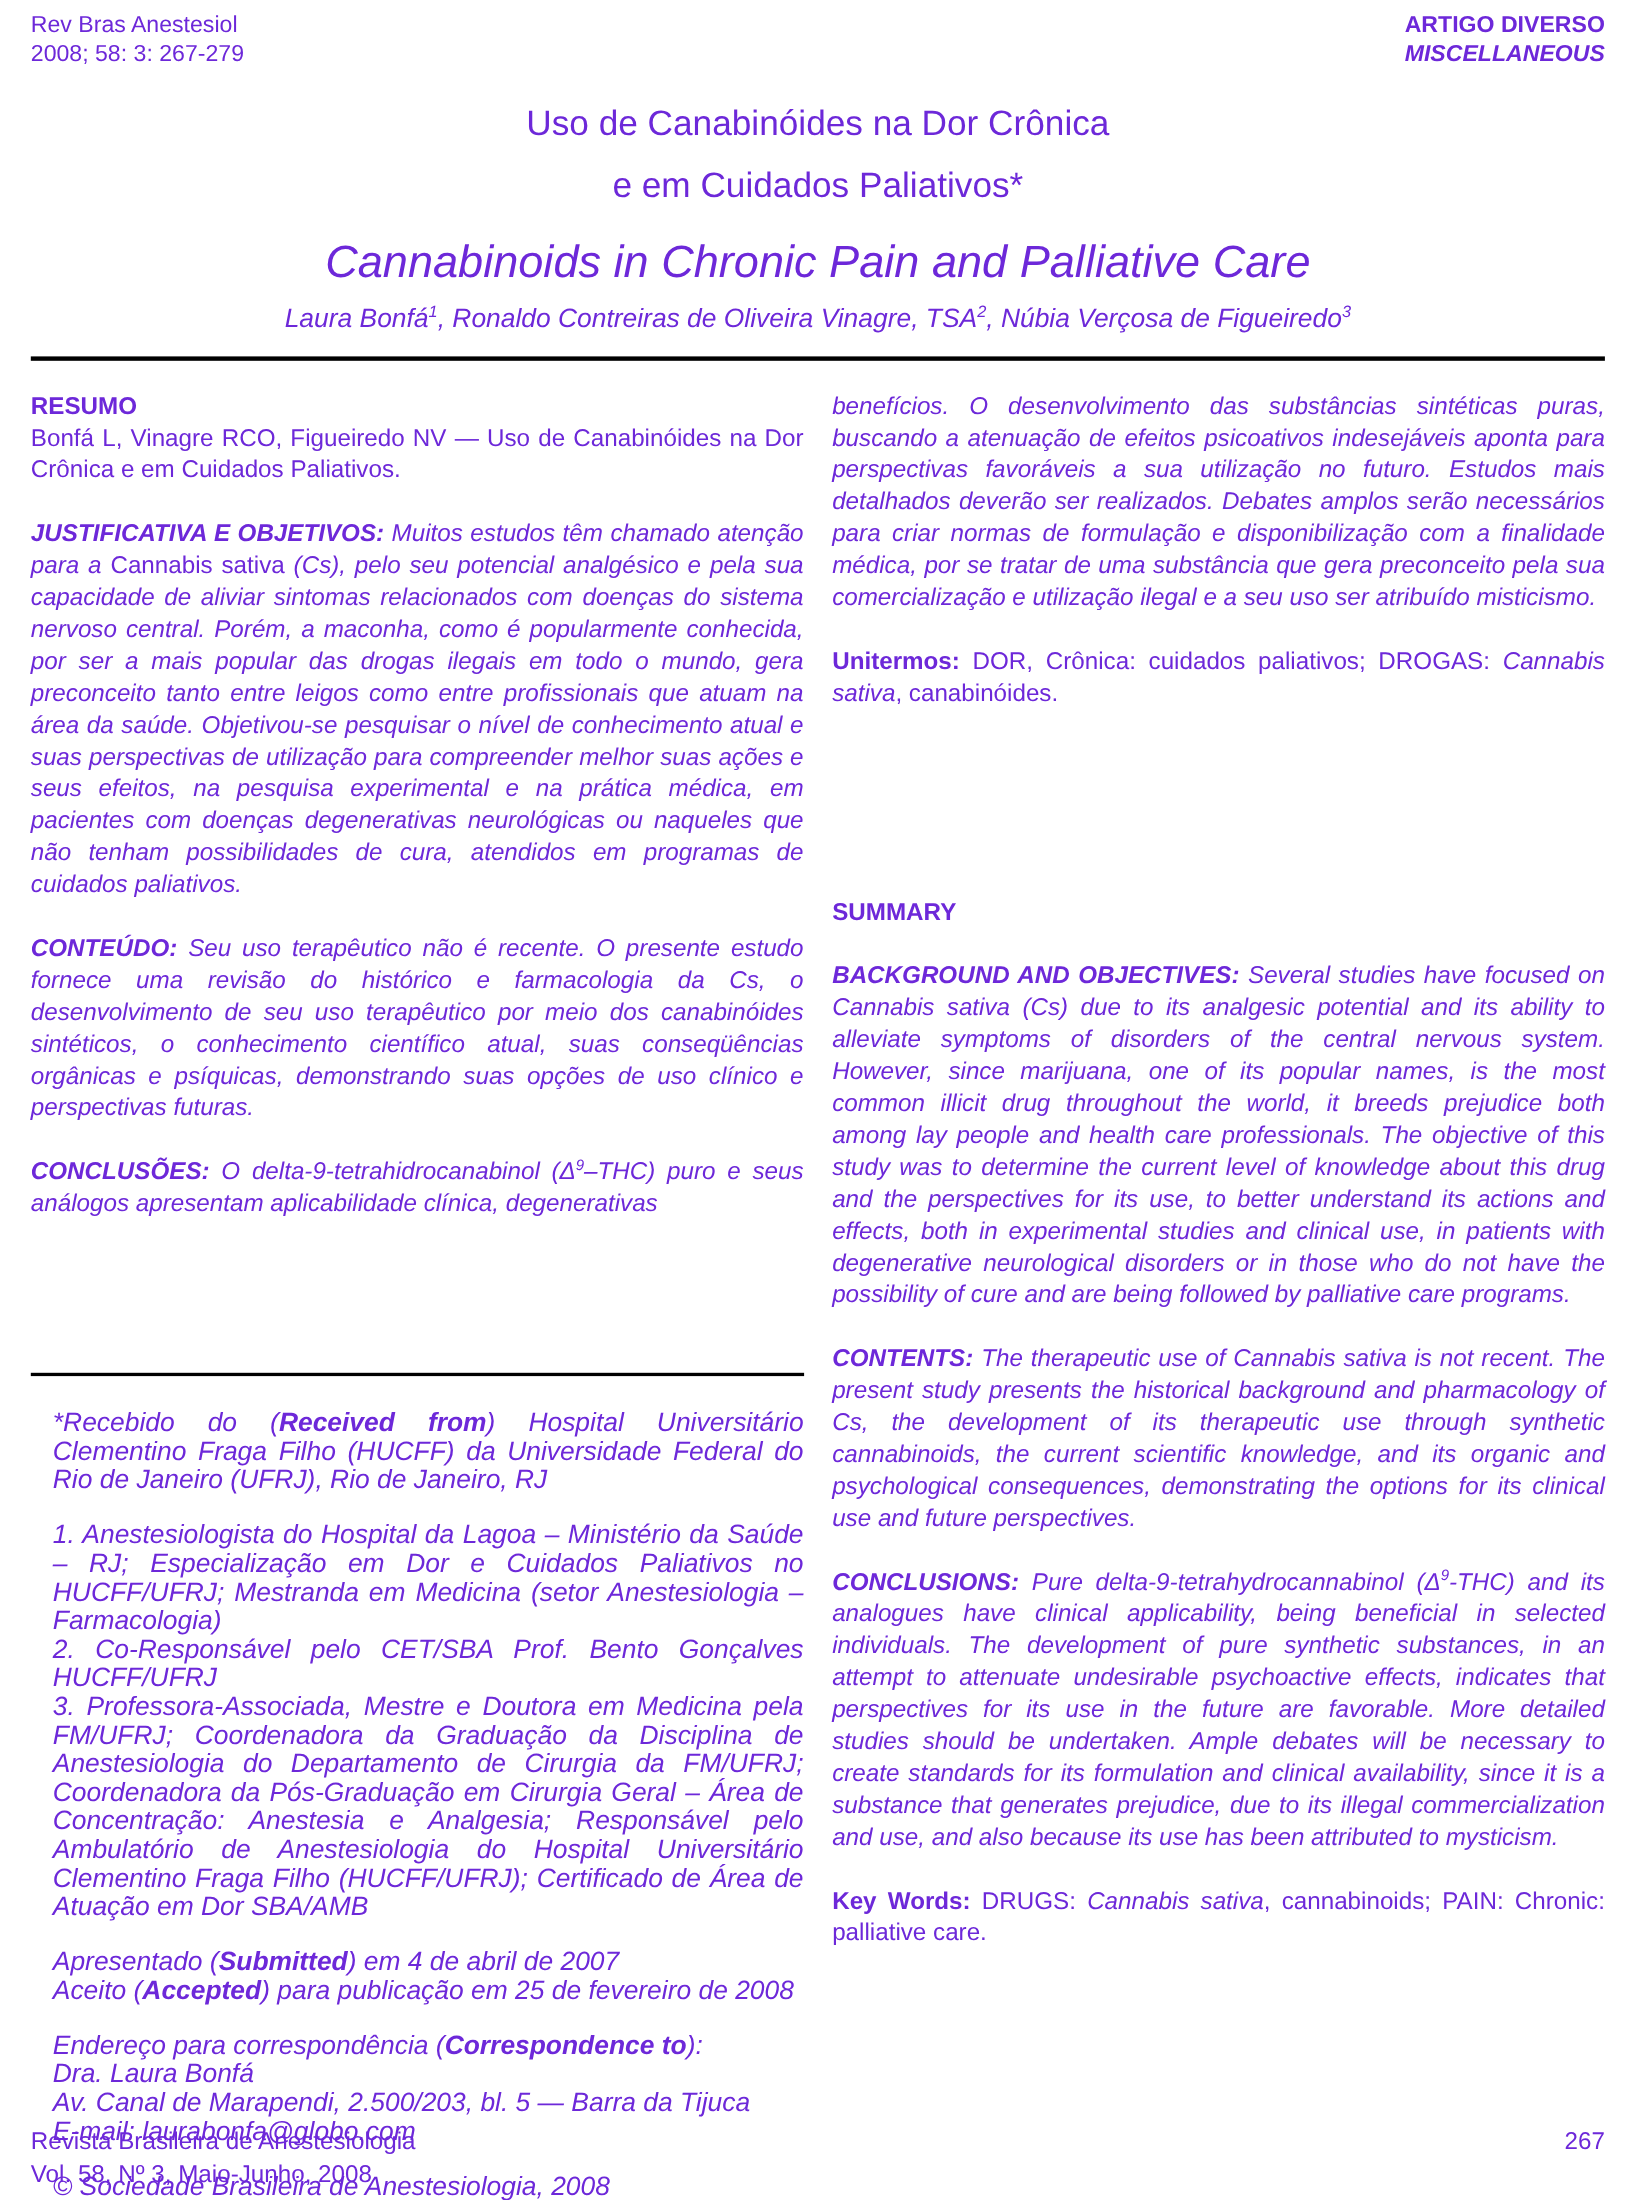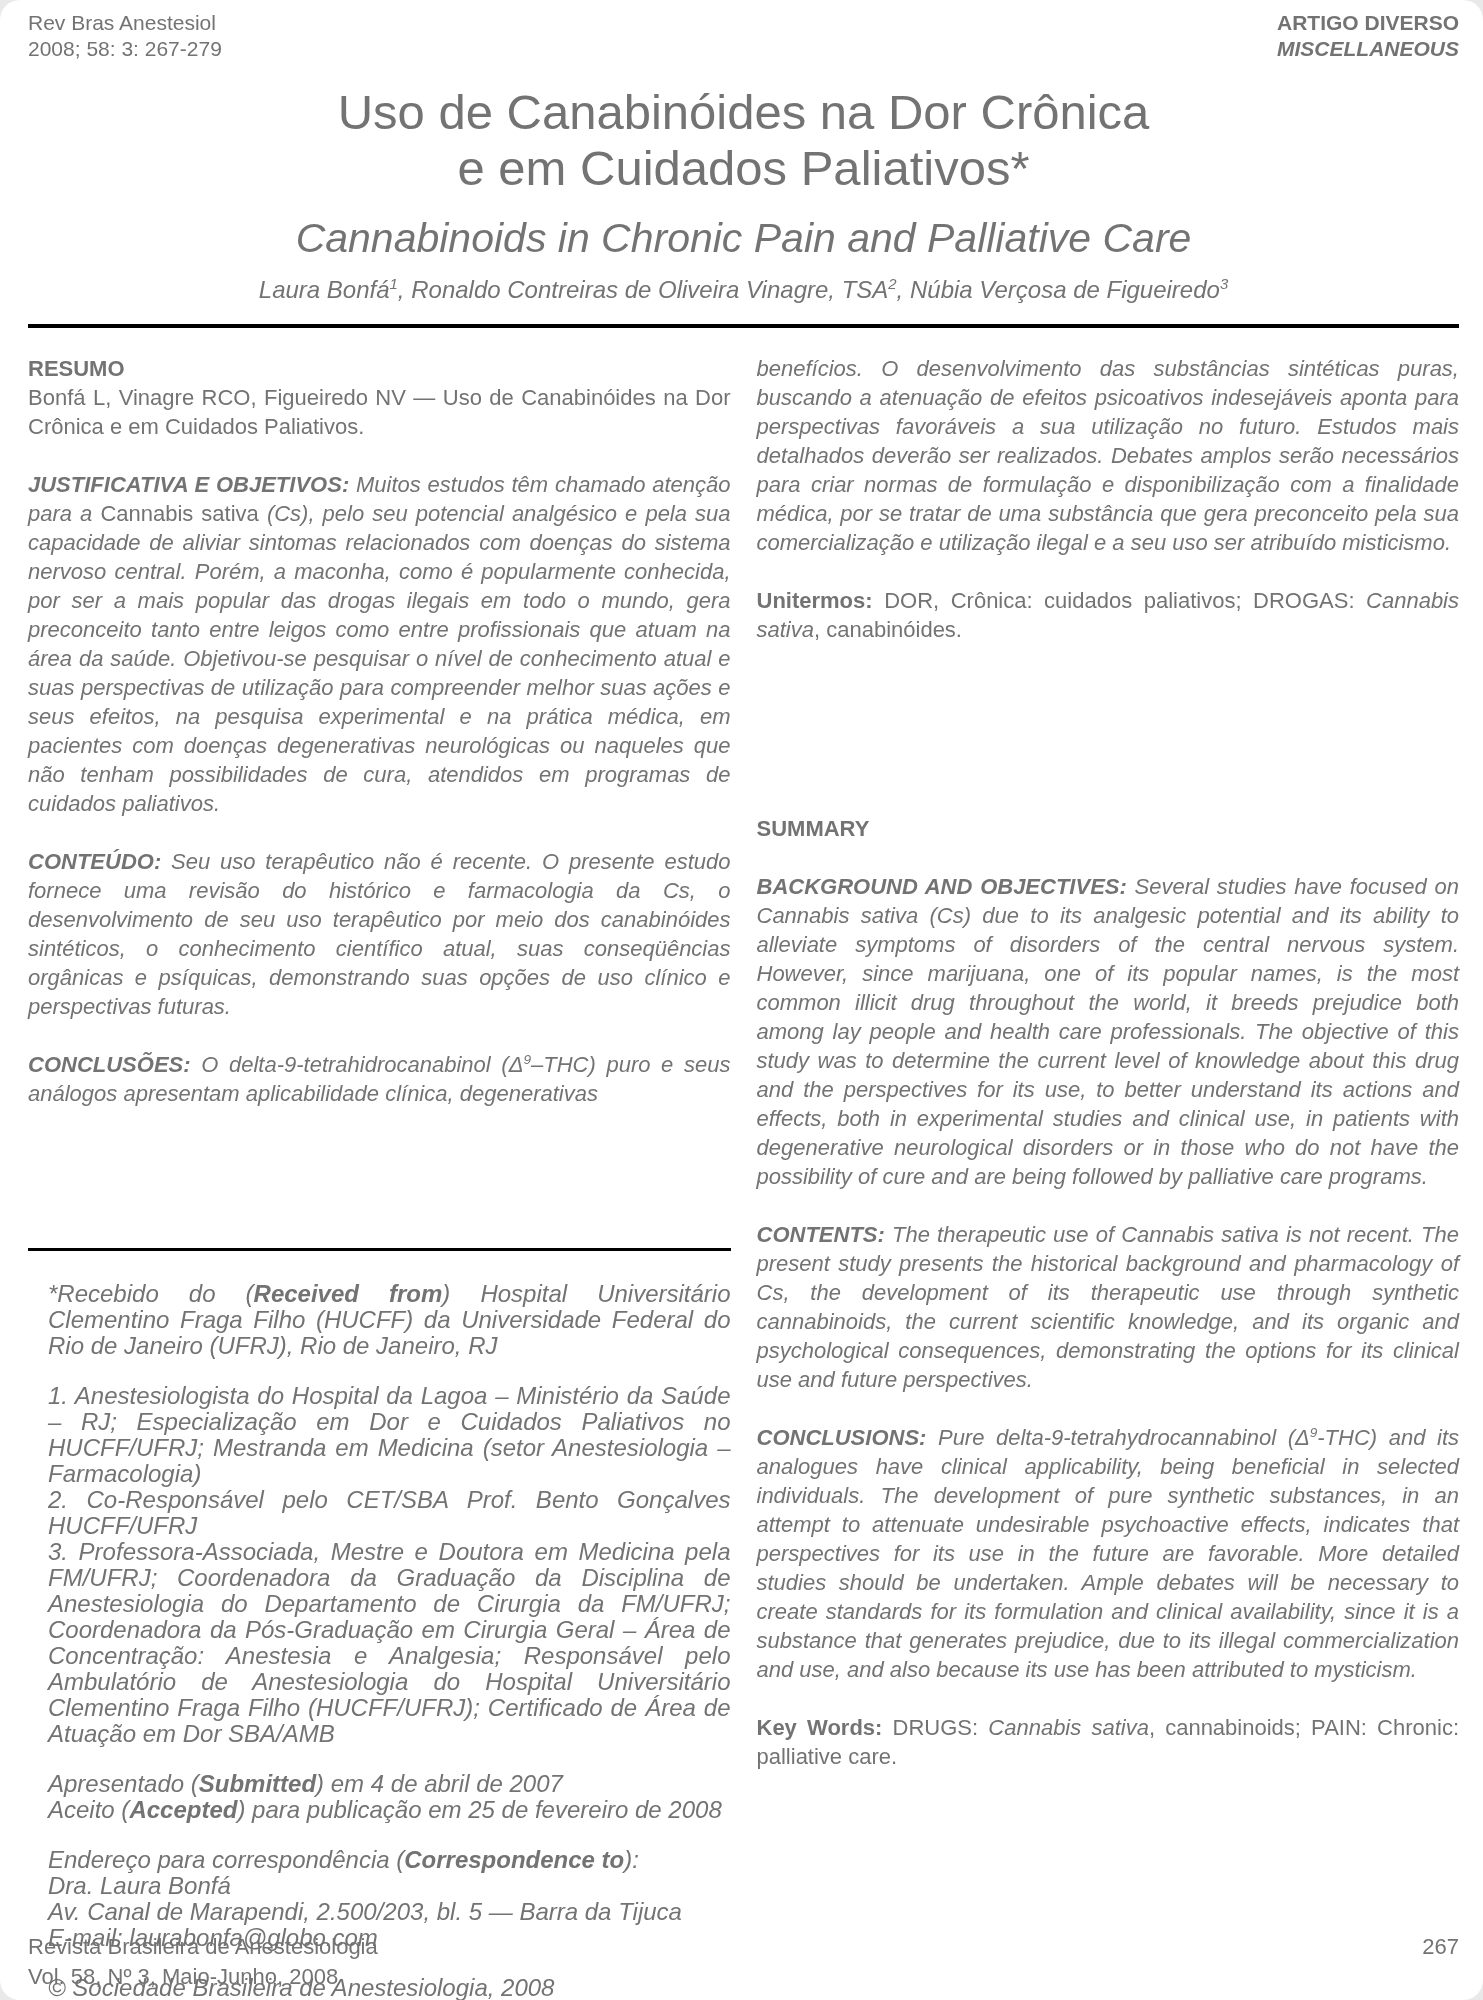--- a/index.html
+++ b/index.html
@@ -1,33 +1,32 @@
 <!DOCTYPE html>
 <html lang="pt"><head>
 <meta charset="utf-8">
 <style>
   * { box-sizing: border-box; }
   html, body { margin: 0; padding: 0; background: #e9e9e9; }
   .page {
     width: 1483px; height: 2000px; margin: 0 auto;
-    background: #ffffff; color: #737373;
+    background: #ffffff; color: #6d28d9;
     font-family: "Liberation Sans", sans-serif;
     position: relative; overflow: hidden;
     padding: 10px 24px 0 28px;
-    border-radius: 20px;
   }
   .b { font-weight: bold; }
   .i { font-style: italic; }
   sup { font-size: 0.62em; line-height: 0; vertical-align: super; }
 
   .masthead { display: flex; justify-content: space-between; font-size: 21px; line-height: 26px; }
   .mast-right { text-align: right; }
 
   .title-block { text-align: center; }
-  .title-pt { font-size: 49px; line-height: 56px; font-weight: normal; margin: 22px 0 0 0; }
+  .title-pt { font-size: 32px; line-height: 56px; font-weight: normal; margin: 22px 0 0 0; }
   .title-en { font-size: 41px; line-height: 48px; font-weight: normal; font-style: italic; margin: 18px 0 0 0; }
   .authors { font-size: 24px; line-height: 28px; margin-top: 14px; }
 
   .rule { border: none; border-top: 4px solid #000; margin: 20px 0 0 0; }
 
   .columns { display: flex; gap: 26px; margin-top: 26px; text-align: justify; }
   .col { width: 50%; font-size: 22px; line-height: 29px; }
   .blk { margin: 0; }
   .gap { margin-top: 29px; }
   .gap-xl { margin-top: 170px; }

